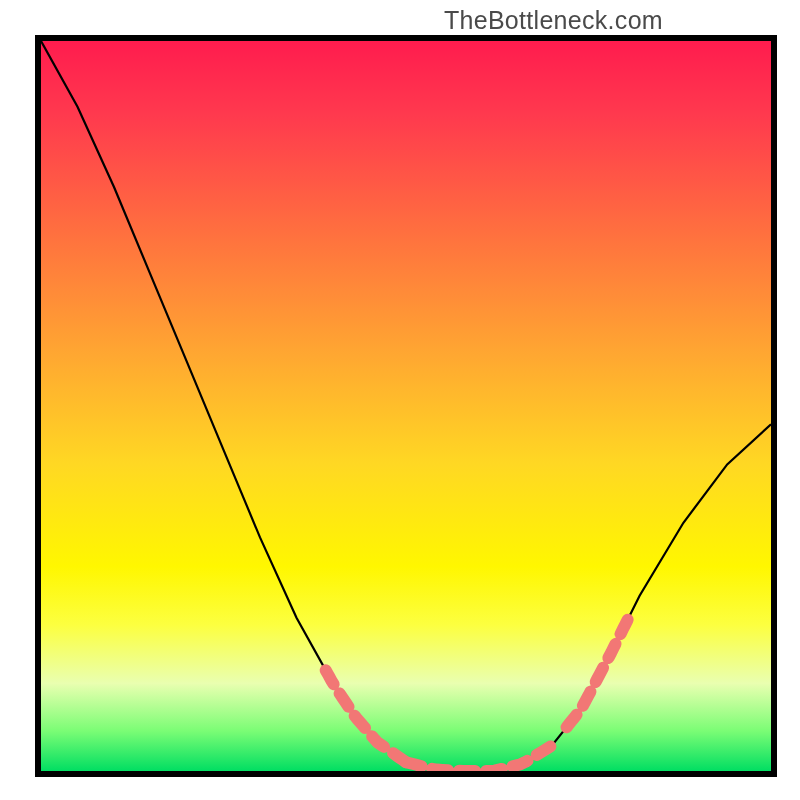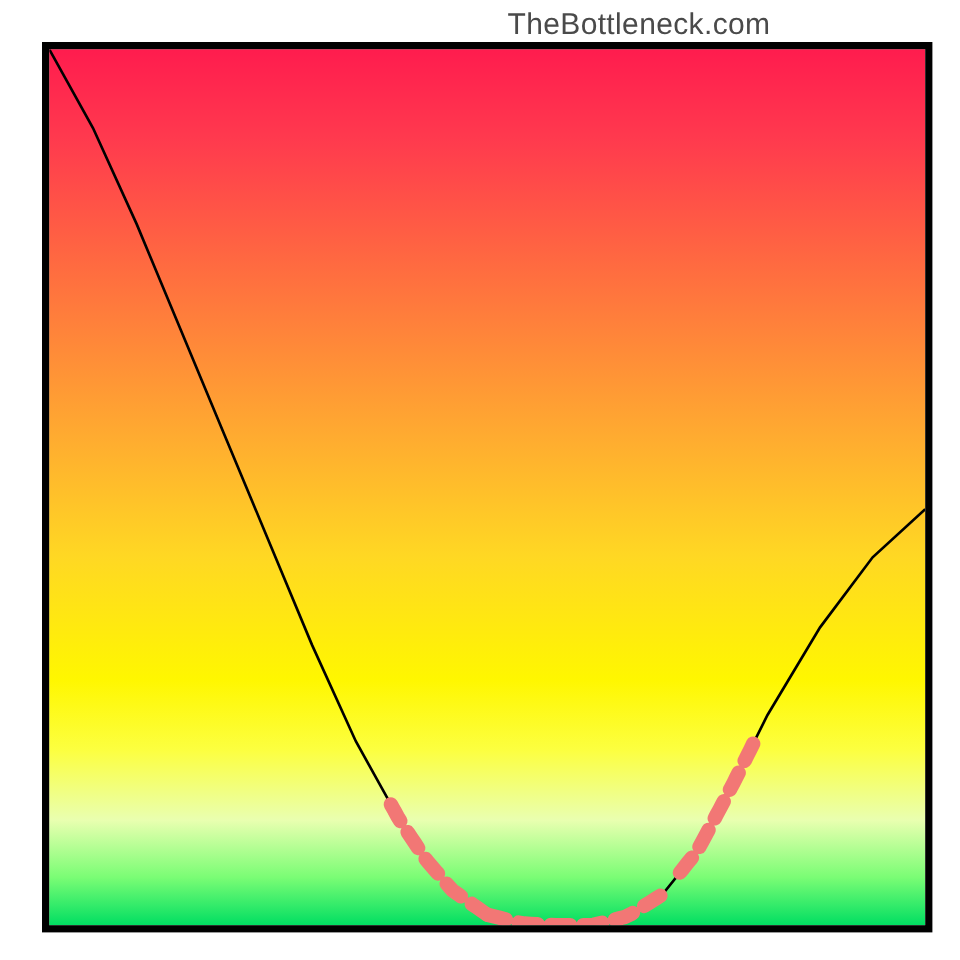--- a/index.html
+++ b/index.html
@@ -10,20 +10,21 @@
     overflow: hidden;
     background: #fff;
     font-family: Arial, Helvetica, sans-serif;
   }
   .frame {
     position: absolute;
     top: 0;
     left: 0;
     width: 664px;
     height: 800px;
+    padding-left: 21px;
   }
   .plot-area {
     position: absolute;
     top: 35px;
     left: 35px;
     width: 730px;
     height: 730px;
     border: 6px solid #000;
     box-sizing: content-box; 
     background: linear-gradient(

